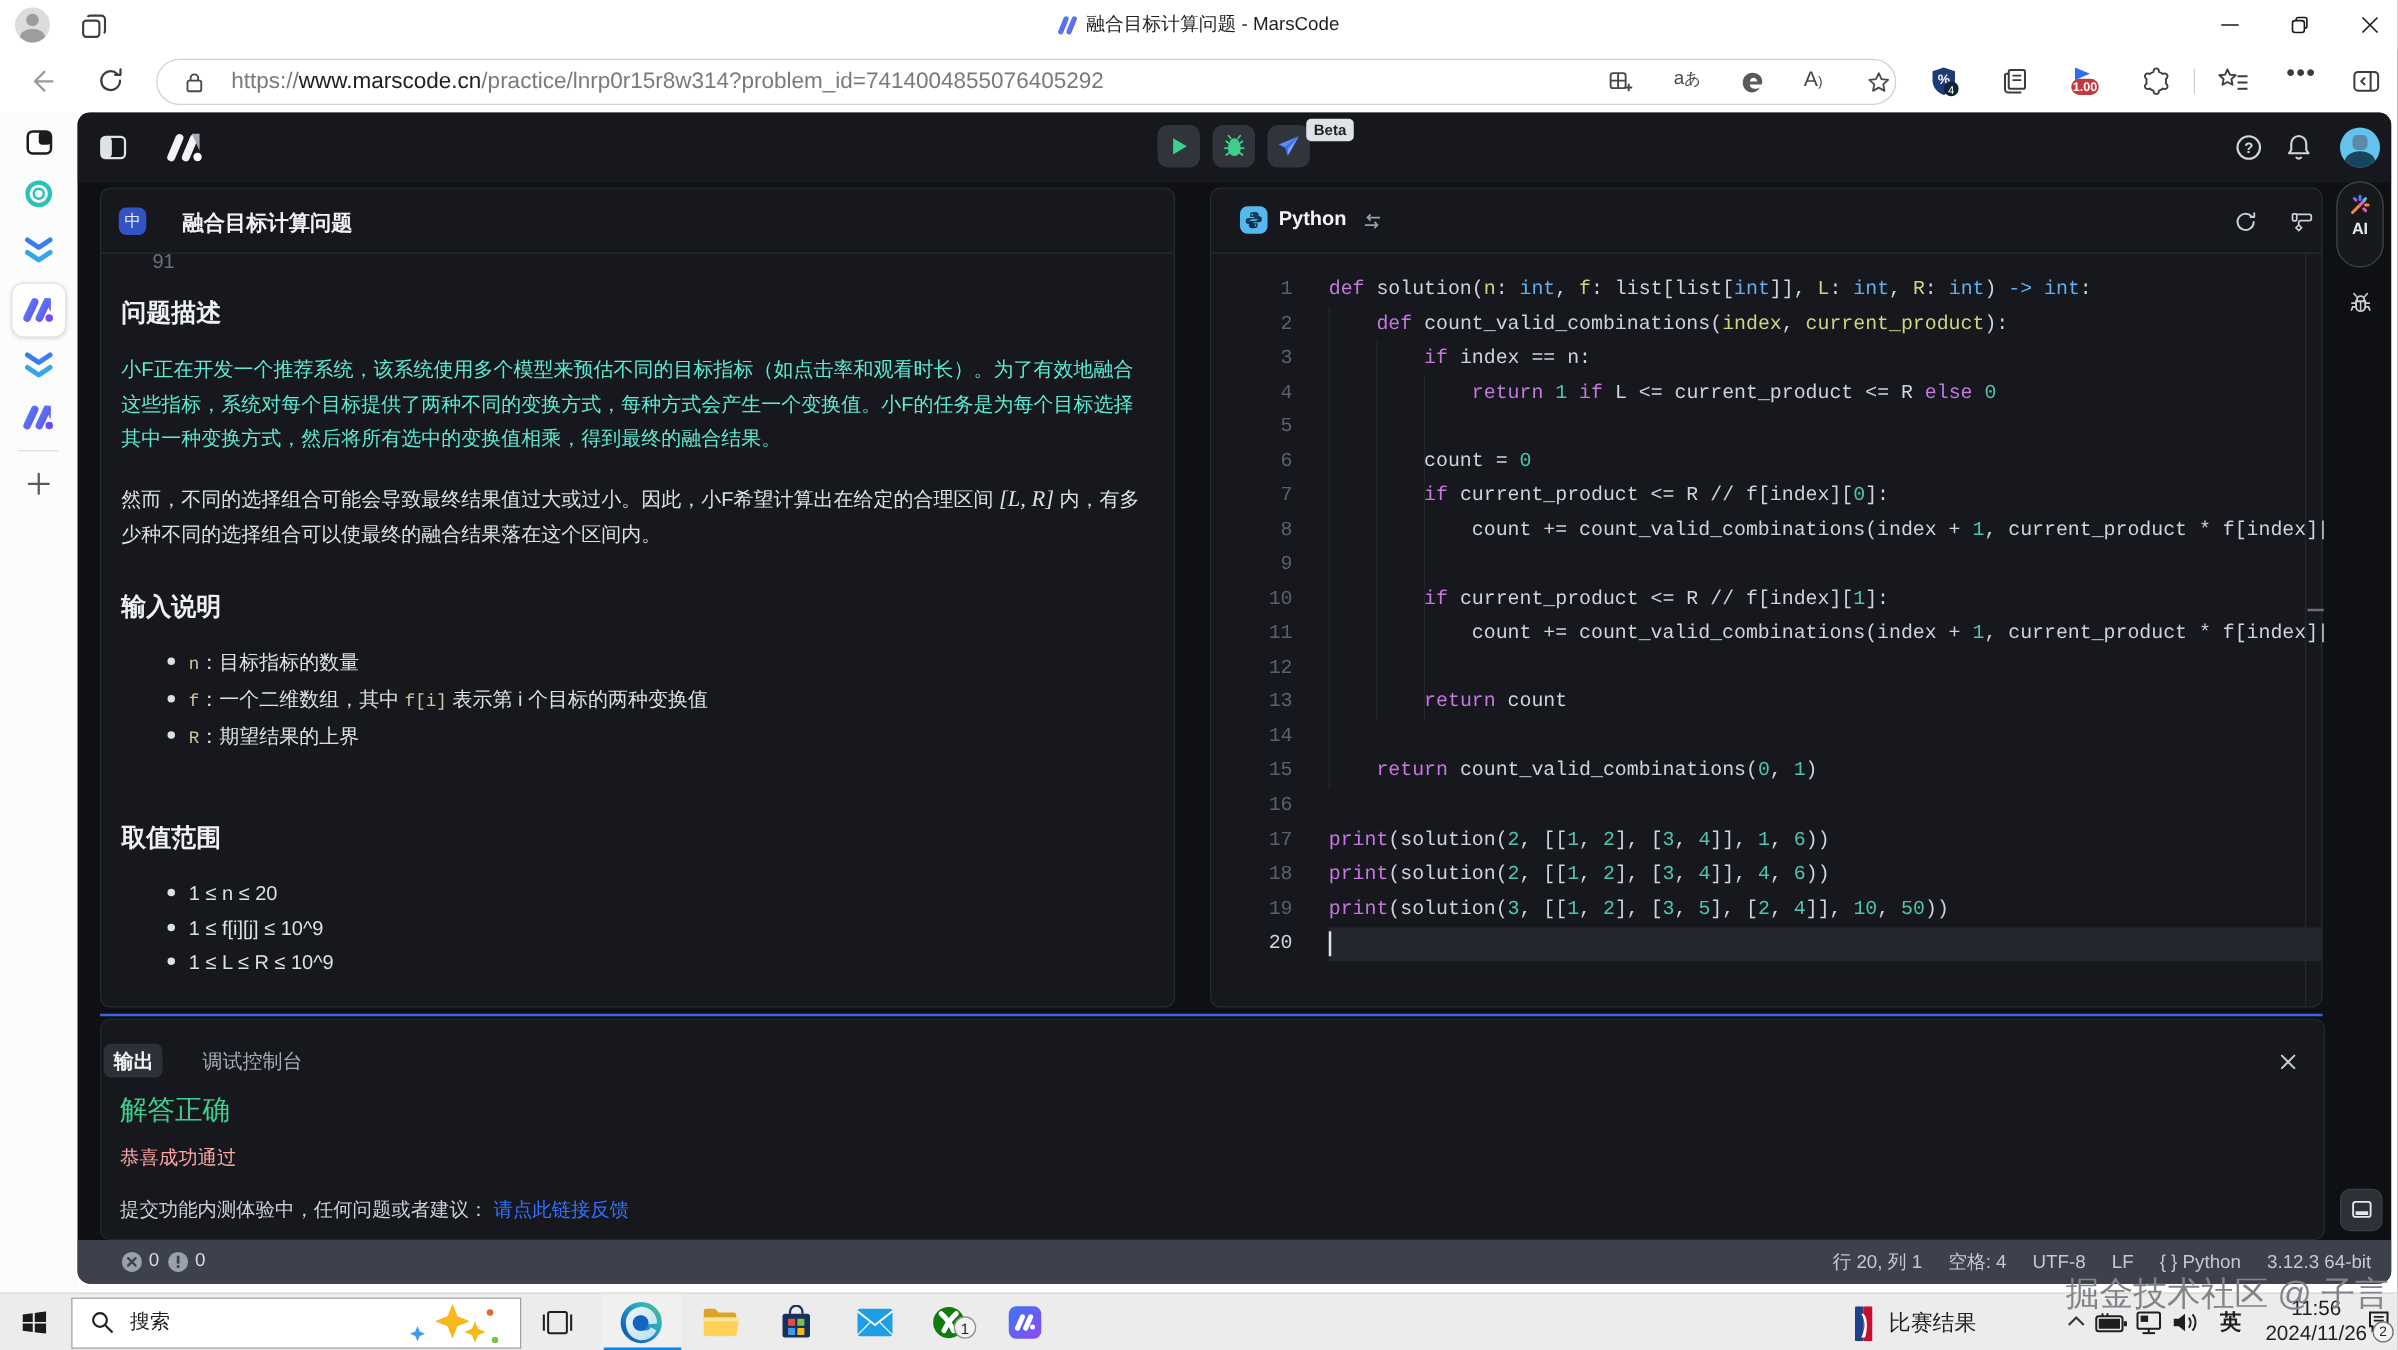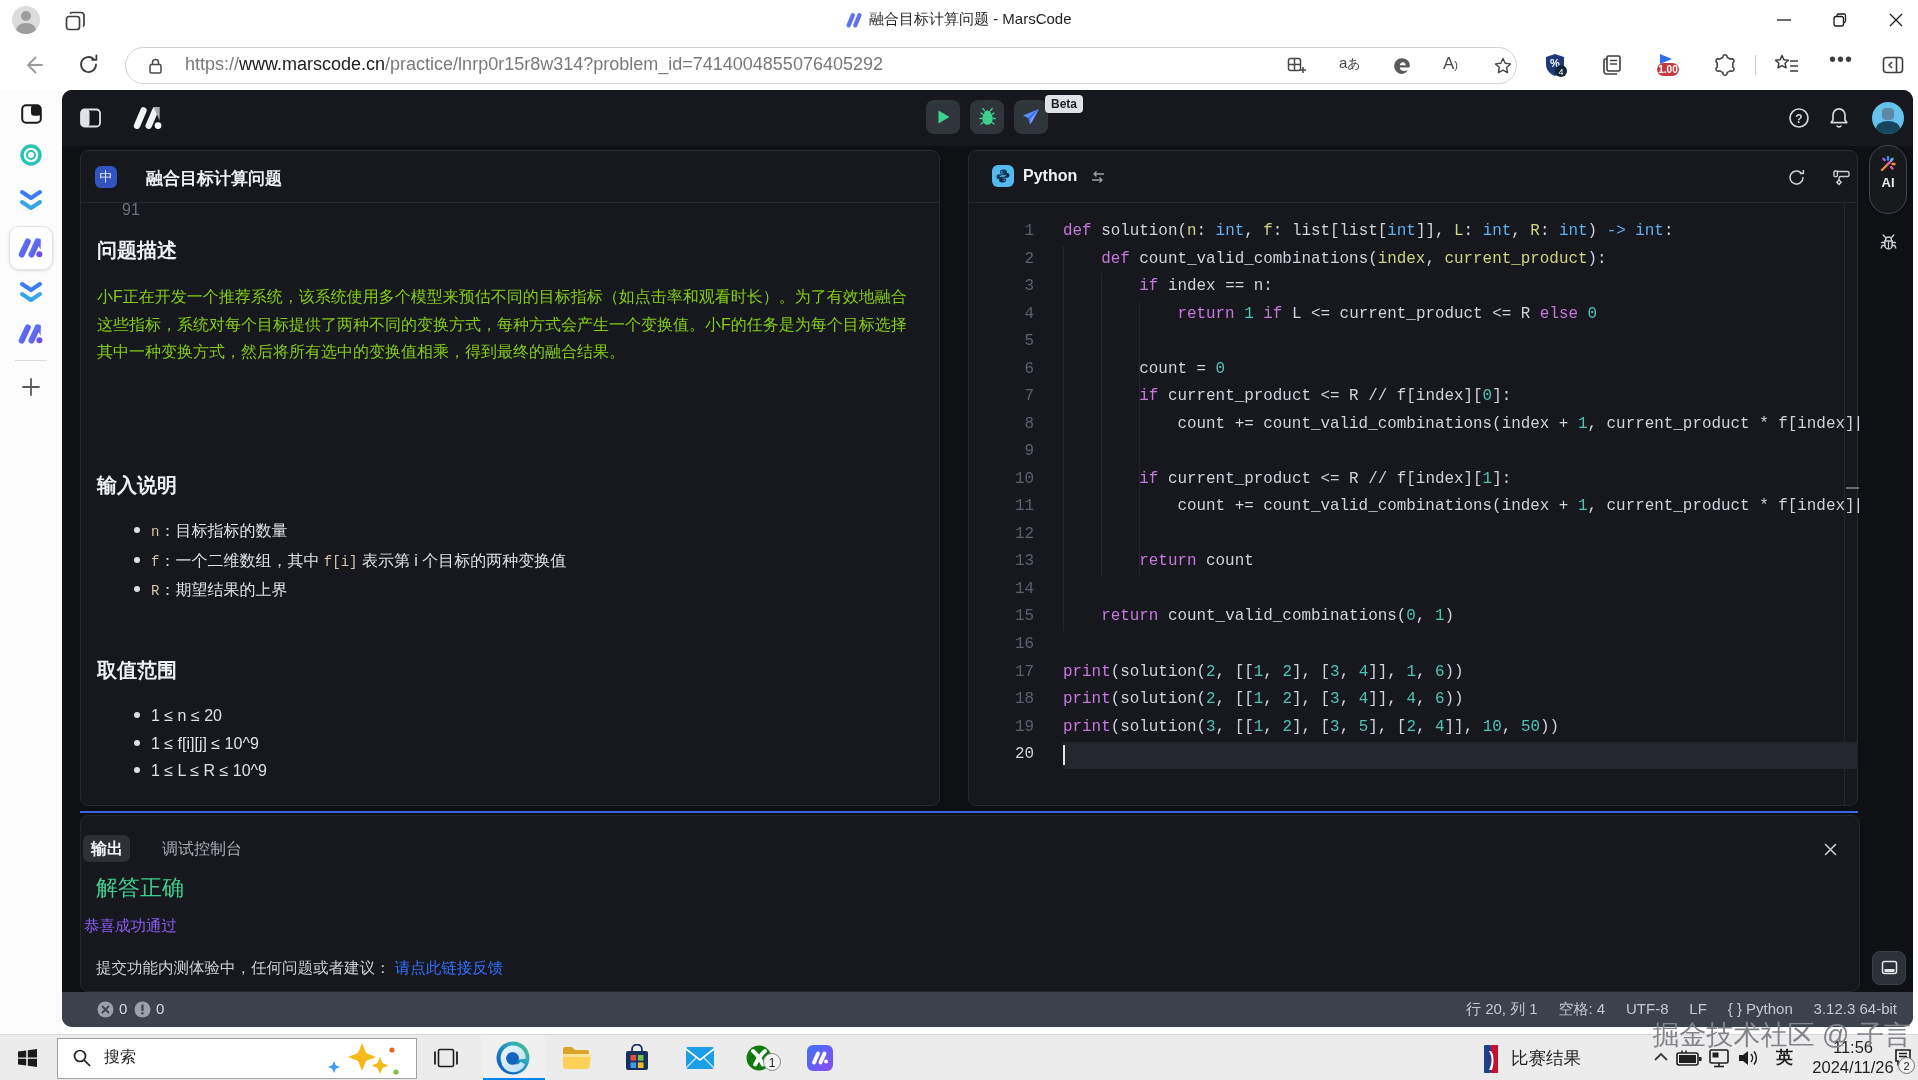--- a/index.html
+++ b/index.html
@@ -242,21 +242,22 @@
         <div class="abs" style="left:10px;top:6px;width:12px;height:12px;border-radius:4px;background:#5b8aa6;"></div>
         <div class="abs" style="left:4px;top:19px;width:24px;height:16px;border-radius:50% 50% 0 0;background:#17455f;"></div>
       </div>
     </div>
     <div class="abs panel" id="ppanel">
       <div class="abs phead"></div>
       <div class="abs" style="left:14px;top:15px;width:22px;height:22px;background:#3253c2;border-radius:6px;color:#e8ecf8;font-size:13px;text-align:center;line-height:22px;">中</div>
       <div class="abs" style="left:41px;top:18px;font-size:16px;color:#69707d;margin-top:32px;">91</div>
       <div class="abs" style="left:65px;top:16px;font-size:17px;font-weight:bold;color:#f0f2f5;">融合目标计算问题</div>
       <div class="abs" style="left:16px;top:86px;font-size:20px;font-weight:bold;color:#eef0f3;">问题描述</div>
-      <div class="abs" style="left:16px;top:132px;white-space:nowrap;font-size:16px;line-height:27.5px;color:#84cc16;">小F正在开发一个推荐系统，该系统使用多个模型来预估不同的目标指标（如点击率和观看时长）。为了有效地融合<br>这些指标，系统对每个目标提供了两种不同的变换方式，每种方式会产生一个变换值。小F的任务是为每个目标选择<br>其中一种变换方式，然后将所有选中的变换值相乘，得到最终的融合结果。</div>
+      <div class="abs" style="left:16px;top:132px;white-space:nowrap;font-size:16px;line-height:27.5px;color:#5eead4;">小F正在开发一个推荐系统，该系统使用多个模型来预估不同的目标指标（如点击率和观看时长）。为了有效地融合<br>这些指标，系统对每个目标提供了两种不同的变换方式，每种方式会产生一个变换值。小F的任务是为每个目标选择<br>其中一种变换方式，然后将所有选中的变换值相乘，得到最终的融合结果。</div>
+      <div class="abs" style="left:16px;top:235px;white-space:nowrap;font-size:16px;line-height:27.5px;color:#dde0e5;">然而，不同的选择组合可能会导致最终结果值过大或过小。因此，小F希望计算出在给定的合理区间 <span class="cjk-it" style="font-size:18px;">[L, R]</span> 内，有多<br>少种不同的选择组合可以使最终的融合结果落在这个区间内。</div>
       <div class="abs" style="left:16px;top:321px;font-size:20px;font-weight:bold;color:#eef0f3;">输入说明</div>
       <div class="abs" style="left:16px;top:366px;white-space:nowrap;font-size:16px;line-height:27.5px;color:#dde0e5;">
         <div><span class="bdot"></span><span class="mono icode">n</span>：目标指标的数量</div>
         <div><span class="bdot"></span><span class="mono icode">f</span>：一个二维数组，其中 <span class="mono icode">f[i]</span> 表示第 i 个目标的两种变换值</div>
         <div><span class="bdot"></span><span class="mono icode">R</span>：期望结果的上界</div>
       </div>
       <div class="abs" style="left:16px;top:506px;font-size:20px;font-weight:bold;color:#eef0f3;">取值范围</div>
       <div class="abs" style="left:16px;top:551px;white-space:nowrap;font-size:16px;line-height:27.5px;color:#dde0e5;">
         <div><span class="bdot"></span>1 ≤ n ≤ 20</div>
         <div><span class="bdot"></span>1 ≤ f[i][j] ≤ 10^9</div>
@@ -345,21 +346,21 @@
     </div>
     <div class="abs" id="splitter"></div>
     <div class="abs" id="opanel">
       <div class="abs" style="left:2px;top:19px;width:47px;height:27px;background:#2d3137;border-radius:6px;"></div>
       <div class="abs" style="left:10px;top:23px;font-size:16px;font-weight:bold;color:#f2f4f6;">输出</div>
       <div class="abs" style="left:81px;top:23px;font-size:16px;color:#a7adb6;">调试控制台</div>
       <svg class="abs" style="left:1743px;top:27px" width="13" height="13" viewBox="0 0 13 13">
           <path d="M1.5 1.5 L11.5 11.5 M11.5 1.5 L1.5 11.5" stroke="#c9cdd4" stroke-width="1.6" stroke-linecap="round"></path>
         </svg>
       <div class="abs" style="left:15px;top:57px;font-size:22px;font-weight:500;color:#3ecf8e;">解答正确</div>
-      <div class="abs" style="left:3px;top:100px;font-size:15.5px;color:#8b5cf6;">恭喜成功通过</div>
+      <div class="abs" style="left:15px;top:100px;font-size:15.5px;color:#fca5a5;">恭喜成功通过</div>
       <div class="abs" style="left:15px;top:142px;font-size:15.5px;color:#ccd0d6;">提交功能内测体验中，任何问题或者建议： <span style="color:#3370ff;">请点此链接反馈</span></div>
     </div>
     <div class="abs" id="statusbar">
       <svg class="abs" style="left:35px;top:9px" width="17" height="17" viewBox="0 0 17 17">
           <circle cx="8.5" cy="8.5" r="8" fill="#9aa1ad"></circle>
           <path d="M5.5 5.5 L11.5 11.5 M11.5 5.5 L5.5 11.5" stroke="#3d414b" stroke-width="1.8" stroke-linecap="round"></path>
         </svg>
       <div class="abs" style="left:57px;top:8px;font-size:15px;color:#d6dae0;">0</div>
       <svg class="abs" style="left:72px;top:9px" width="17" height="17" viewBox="0 0 17 17">
           <circle cx="8.5" cy="8.5" r="8" fill="#9aa1ad"></circle>

